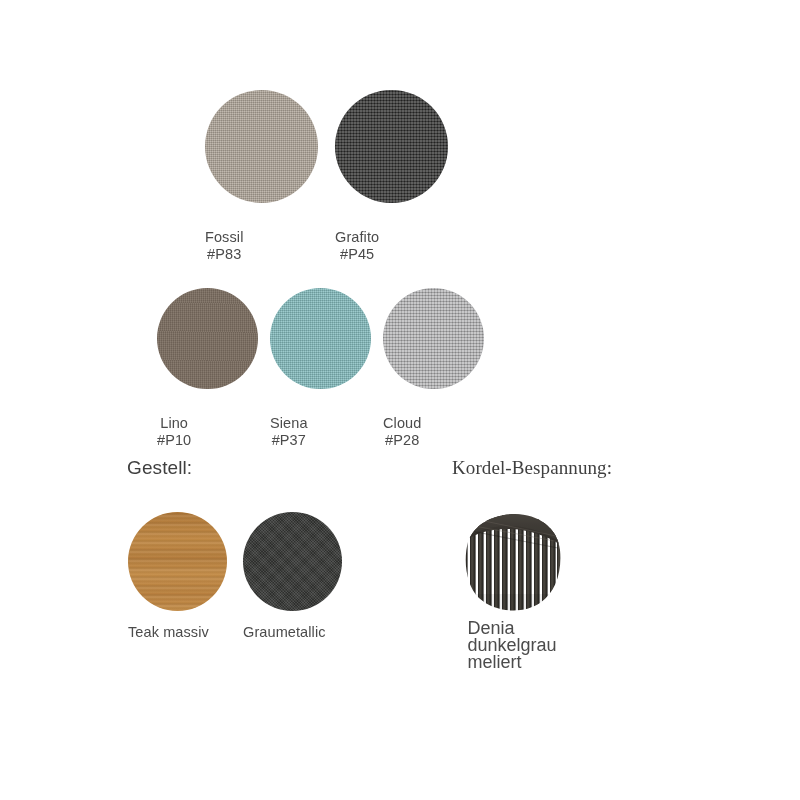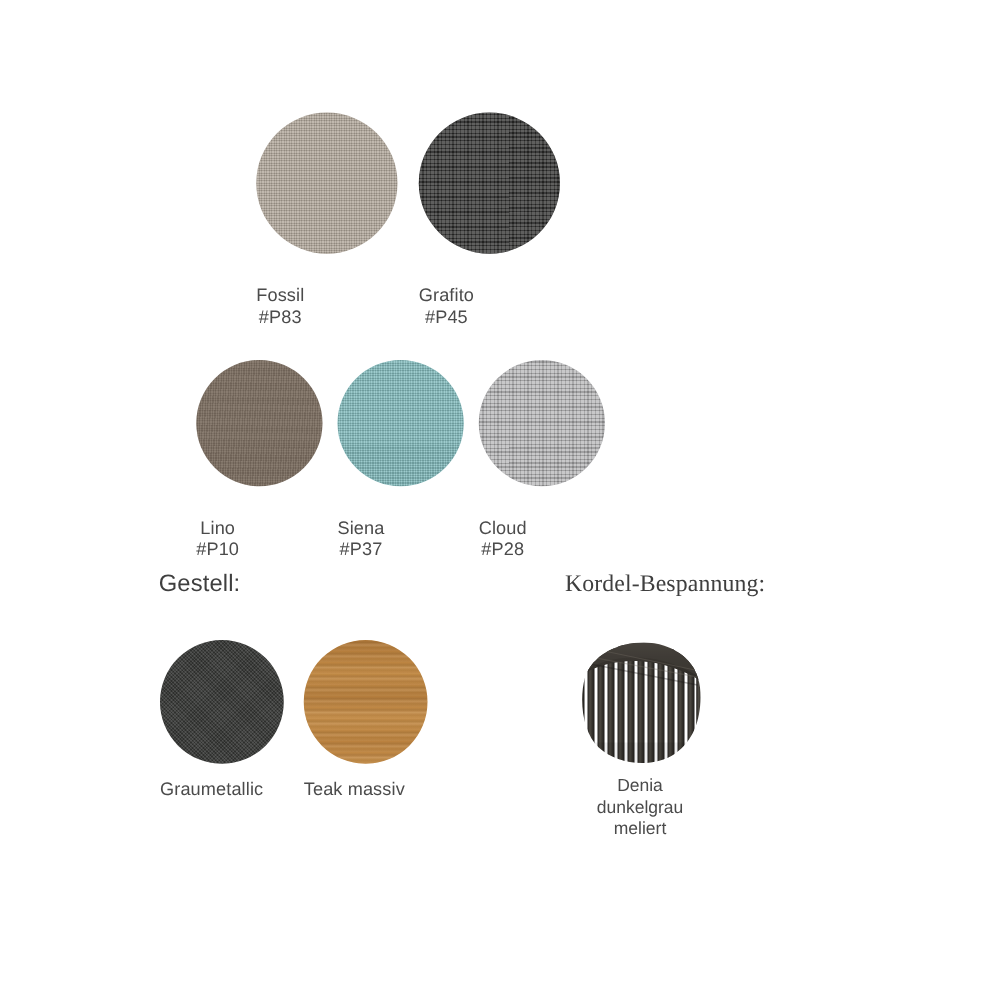--- a/index.html
+++ b/index.html
@@ -123,22 +123,21 @@
     align-items: center;
   }
   .cord-disc {
     position: relative;
     overflow: hidden;
     border-radius: 46% 46% 48% 48% / 42% 42% 52% 52%;
     background: #ffffff;
   }
   .cord-label {
     margin-top: 7px;
-    text-align: center;
-    font-size: 14px;
+    font-size: 18px;
     line-height: 17px;
     color: #4b4b4b;
     white-space: pre-line;
   }
 </style>
 </head>
 <body>
 
 <div class="stage">
 
@@ -190,27 +189,27 @@
     </div>
   </div>
 
   <div class="heading" style="left:127px; top:456px;text-align:right;">Gestell:</div>
 
   <div class="heading" style="left:452px; top:456px;font-family:Liberation Serif, serif;">Kordel-Bespannung:</div>
 
   <div class="swatch-group" style="left:128px; top:512px; gap:16px;">
 
     <div class="swatch">
+      <div class="disc tex-wood" style="width:99px; height:99px; background-color:#c08843;"></div>
+      <div class="swatch-label" style="margin-top:13px;">Teak massiv</div>
+    </div>
+
+    <div class="swatch">
       <div class="disc tex-speckle" style="width:99px; height:99px; background-color:#393a38;"></div>
       <div class="swatch-label" style="margin-top:13px;">Graumetallic</div>
-    </div>
-
-    <div class="swatch">
-      <div class="disc tex-wood" style="width:99px; height:99px; background-color:#c08843;"></div>
-      <div class="swatch-label" style="margin-top:13px;">Teak massiv</div>
     </div>
   </div>
 
   <div class="cord-wrap" style="left:452px; top:508px; width:120px;">
     <div class="cord-disc" style="width:105px; height:105px;">
       <svg viewBox="0 0 105 105" width="105" height="105" style="display:block;">
         <defs>
           <clipPath id="cordClip">
             <path d="M 8 34 C 14 16, 34 6, 55 6 C 78 6, 98 20, 100 42
                      C 102 64, 96 84, 80 95 C 62 107, 34 104, 19 90

